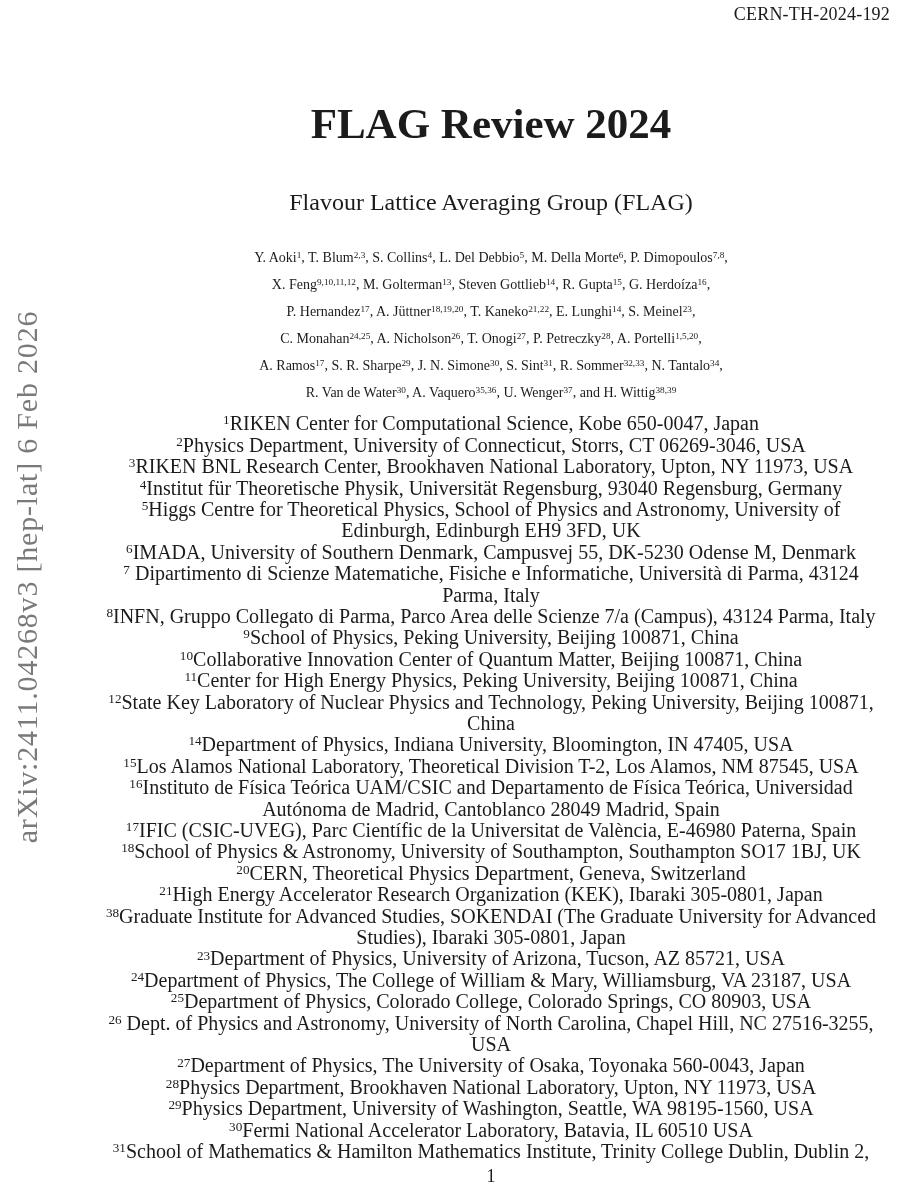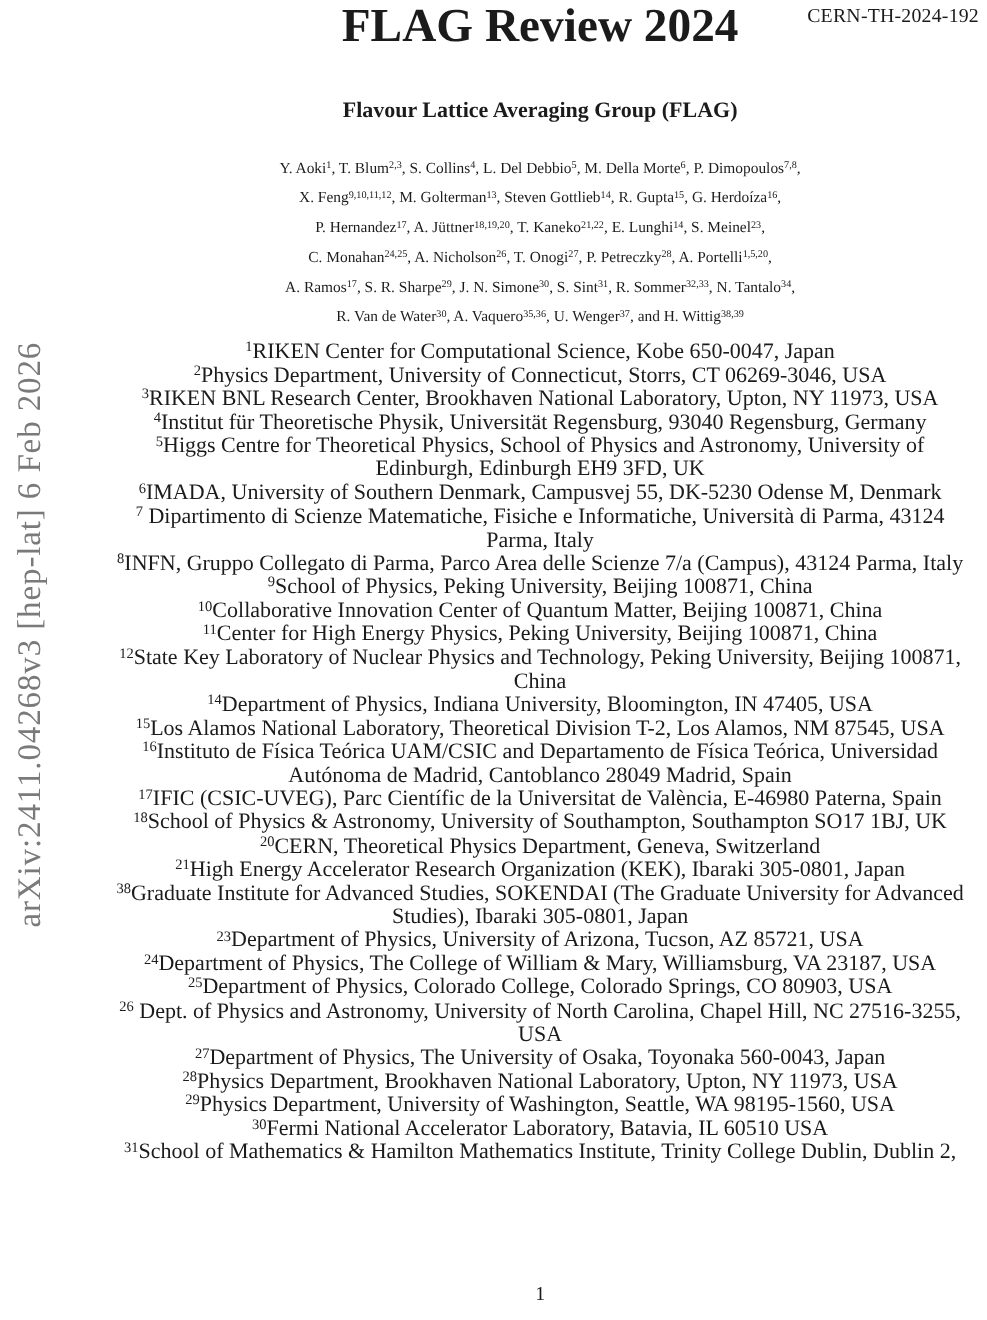--- a/index.html
+++ b/index.html
@@ -19,29 +19,30 @@
   }
   .report-number {
     position: absolute;
     top: 4px; right: 0;
     font-size: 18px;
     letter-spacing: 0.2px;
     text-align: right;
   }
   .paper-title {
     margin: 0;
+    padding-top: 100px;
     font-size: 43px;
     font-weight: bold;
     line-height: 1.1;
   }
   .paper-subtitle {
     margin: 0;
     margin-top: 42px;
-    font-size: 20px;
-    font-weight: bold;
+    font-size: 24px;
+    font-weight: normal;
   }
   .authors {
     margin-top: 28px;
     font-size: 14px;
     line-height: 27px;
   }
   .author-line { white-space: nowrap; }
   .affiliations {
     margin: 7px auto 0 auto;
     width: 780px;

